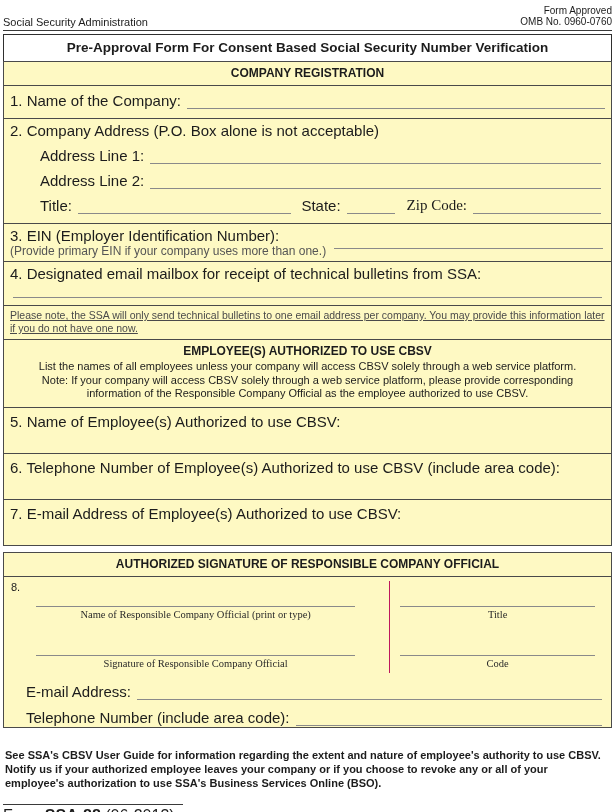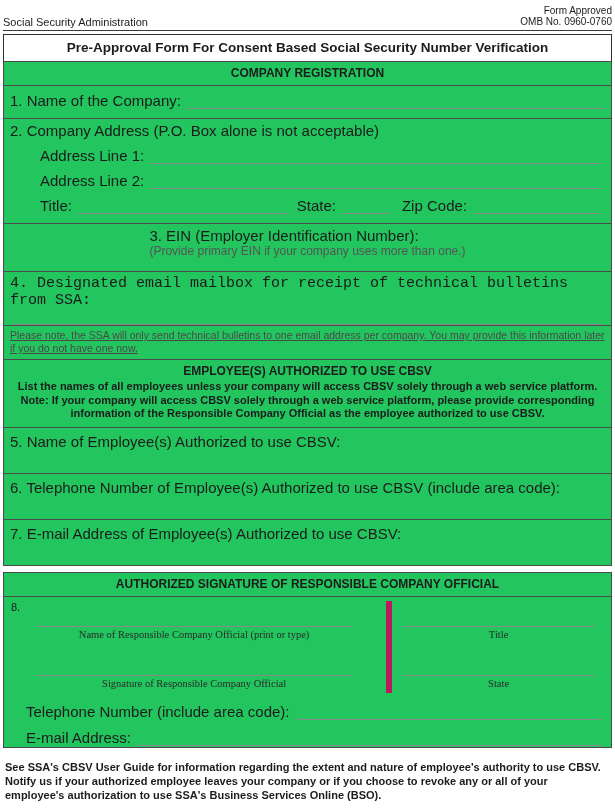--- a/index.html
+++ b/index.html
@@ -14,51 +14,51 @@
   }
   
   .topbar { display: flex; justify-content: space-between; align-items: flex-end;
             border-bottom: 1px solid #3a3a3a; padding-bottom: 2px; min-height: 26px; }
   .agency { font-size: 11px; }
   .approved { text-align: right; font-size: 10px; line-height: 11px; align-self: flex-start; }
   
   .titlebox { border: 1px solid #2f2f2f; margin-top: 3px; text-align: center;
               font-weight: bold; font-size: 13.5px; line-height: 18px; padding: 4px 2px; }
   
-  .box { border: 1px solid #4a4a4a; margin-top: -1px; padding: 3px 6px; position: relative; background:#22c55e; }
+  .box { border: 1px solid #4a4a4a; margin-top: -1px; padding: 3px 6px; position: relative; background:#fef9c3; }
   .sechead { text-align: center; font-weight: bold; font-size: 12px; padding: 1px 0 2px 0; }
   .lbl { font-size: 15px; }
   .sub { font-size: 12px; color: #555; }
   .row { display: flex; align-items: flex-end; }
   .wline { flex: 1; border-bottom: 1px solid #8a8a8a; height: 13px; margin-left: 6px; min-width: 20px; }
   .wline.fixed { flex: none; }
   .box-f1 { padding: 6px 6px 9px 6px; }
   .addr-row { display: flex; align-items: flex-end; margin: 8px 4px 0 30px; }
-  .box-f3 { display: flex; align-items: center; min-height: 31px; flex-direction: column; }
+  .box-f3 { display: flex; align-items: center; min-height: 31px; }
   .f3labels { flex: none; }
   .f3line { flex: 1; border-bottom: 1px solid #8a8a8a; height: 0; align-self: flex-end; margin: 0 2px 9px 8px; }
-  .box-f4 { padding-bottom: 0; font-family: Liberation Mono, monospace; }
+  .box-f4 { padding-bottom: 7px; }
   .fullline { border-bottom: 1px solid #8a8a8a; height: 13px; margin: 3px 3px 0 3px; }
   .notebox { font-size: 10.5px; color: #4a4a4a; line-height: 13px; padding: 3px 6px 4px 6px; text-decoration: underline; }
-  .instructions { font-weight: bold; font-size: 11px; text-align: center; line-height: 13.5px; padding-bottom: 3px; }
+  .instructions { font-weight: normal; font-size: 11px; text-align: center; line-height: 13.5px; padding-bottom: 3px; }
   .itembox { min-height: 47px; padding-top: 5px; }
   .sigheadbox { margin-top: 6px; }
   
   .sigbox { height: 152px; padding: 4px 6px; }
   .item8 { position: absolute; top: 4px; left: 7px; font-size: 11px; }
   .sigcols { display: flex; margin-left: 16px; font-family: Liberation Serif, serif; }
   .sigcol-left { flex: 1.58; padding-top: 6px; }
-  .sigcol-right { flex: 1; border-left: 6px solid #be185d; padding-top: 6px; margin-left: 24px; }
+  .sigcol-right { flex: 1; border-left: 1px solid #be185d; padding-top: 6px; margin-left: 24px; }
   .sigline { height: 20px; border-bottom: 1px solid #8a8a8a; margin: 0 10px; }
   .caption { text-align: center; font-size: 10.5px; color: #2a2a2a; padding-top: 2px; height: 17px; }
   .vgap { height: 12px; }
   .inline-row { display: flex; align-items: flex-end; margin: 10px 3px 0 16px; }
   .inline-row + .inline-row { margin-top: 9px; }
   
-  .notice { margin-top: 12px; font-weight: bold; font-size: 11px; line-height: 14px; padding: 0 2px; }
+  .notice { margin-top: 20px; font-weight: bold; font-size: 11px; line-height: 14px; padding: 0 2px; }
   .bottom { margin-top: 14px; }
   .formnum { display: inline-block; min-width: 150px; border-top: 1px solid #3a3a3a;
              border-bottom: 1px solid #0c4a6e; font-size: 16px; padding: 2px 4px 2px 0; }
   .destroy { font-size: 10.5px; padding-top: 2px; }
 </style>
 </head>
 <body>
 
 <div class="page">
 
@@ -93,21 +93,21 @@
     </div>
     <div class="addr-row">
       <span class="lbl">Address Line 2:</span>
       <span class="wline"></span>
     </div>
     <div class="addr-row" style="margin-bottom:6px;">
       <span class="lbl">Title:</span>
       <span class="wline"></span>
       <span class="lbl" style="margin-left:10px;">State:</span>
       <span class="wline fixed" style="width:48px;"></span>
-      <span class="lbl" style="margin-left:12px;">Zip Code:</span>
+      <span class="lbl" style="margin-left:12px;font-family:Liberation Serif, serif;">Zip Code:</span>
       <span class="wline fixed" style="width:128px;"></span>
     </div>
   </div>
 
   <div class="box box-f3">
     <div class="f3labels">
       <div class="lbl">3. EIN (Employer Identification Number):</div>
       <div class="sub">(Provide primary EIN if your company uses more than one.)</div>
     </div>
     <div class="f3line"></div>
@@ -153,29 +153,29 @@
         <div class="caption">Name of Responsible Company Official (print or type)</div>
         <div class="vgap"></div>
         <div class="sigline"></div>
         <div class="caption">Signature of Responsible Company Official</div>
       </div>
       <div class="sigcol-right">
         <div class="sigline"></div>
         <div class="caption">Title</div>
         <div class="vgap"></div>
         <div class="sigline"></div>
-        <div class="caption">State</div>
+        <div class="caption">Code</div>
       </div>
     </div>
     <div class="inline-row">
-      <span class="lbl">Telephone Number (include area code):</span>
+      <span class="lbl">E-mail Address:</span>
       <span class="wline"></span>
     </div>
     <div class="inline-row">
-      <span class="lbl">E-mail Address:</span>
+      <span class="lbl">Telephone Number (include area code):</span>
       <span class="wline"></span>
     </div>
   </div>
 
   <div class="notice">See SSA's CBSV User Guide for information regarding the extent and nature of employee's authority to use CBSV.  Notify us if your authorized employee leaves your company or if you choose to revoke any or all of  your employee's authorization to use SSA's Business Services Online (BSO).</div>
 
   <div class="bottom">
     <div class="formnum"><span>Form </span><b>SSA-88</b><span> (06-2013).</span></div>
     <div class="destroy">Destroy Prior Editions</div>
   </div>

